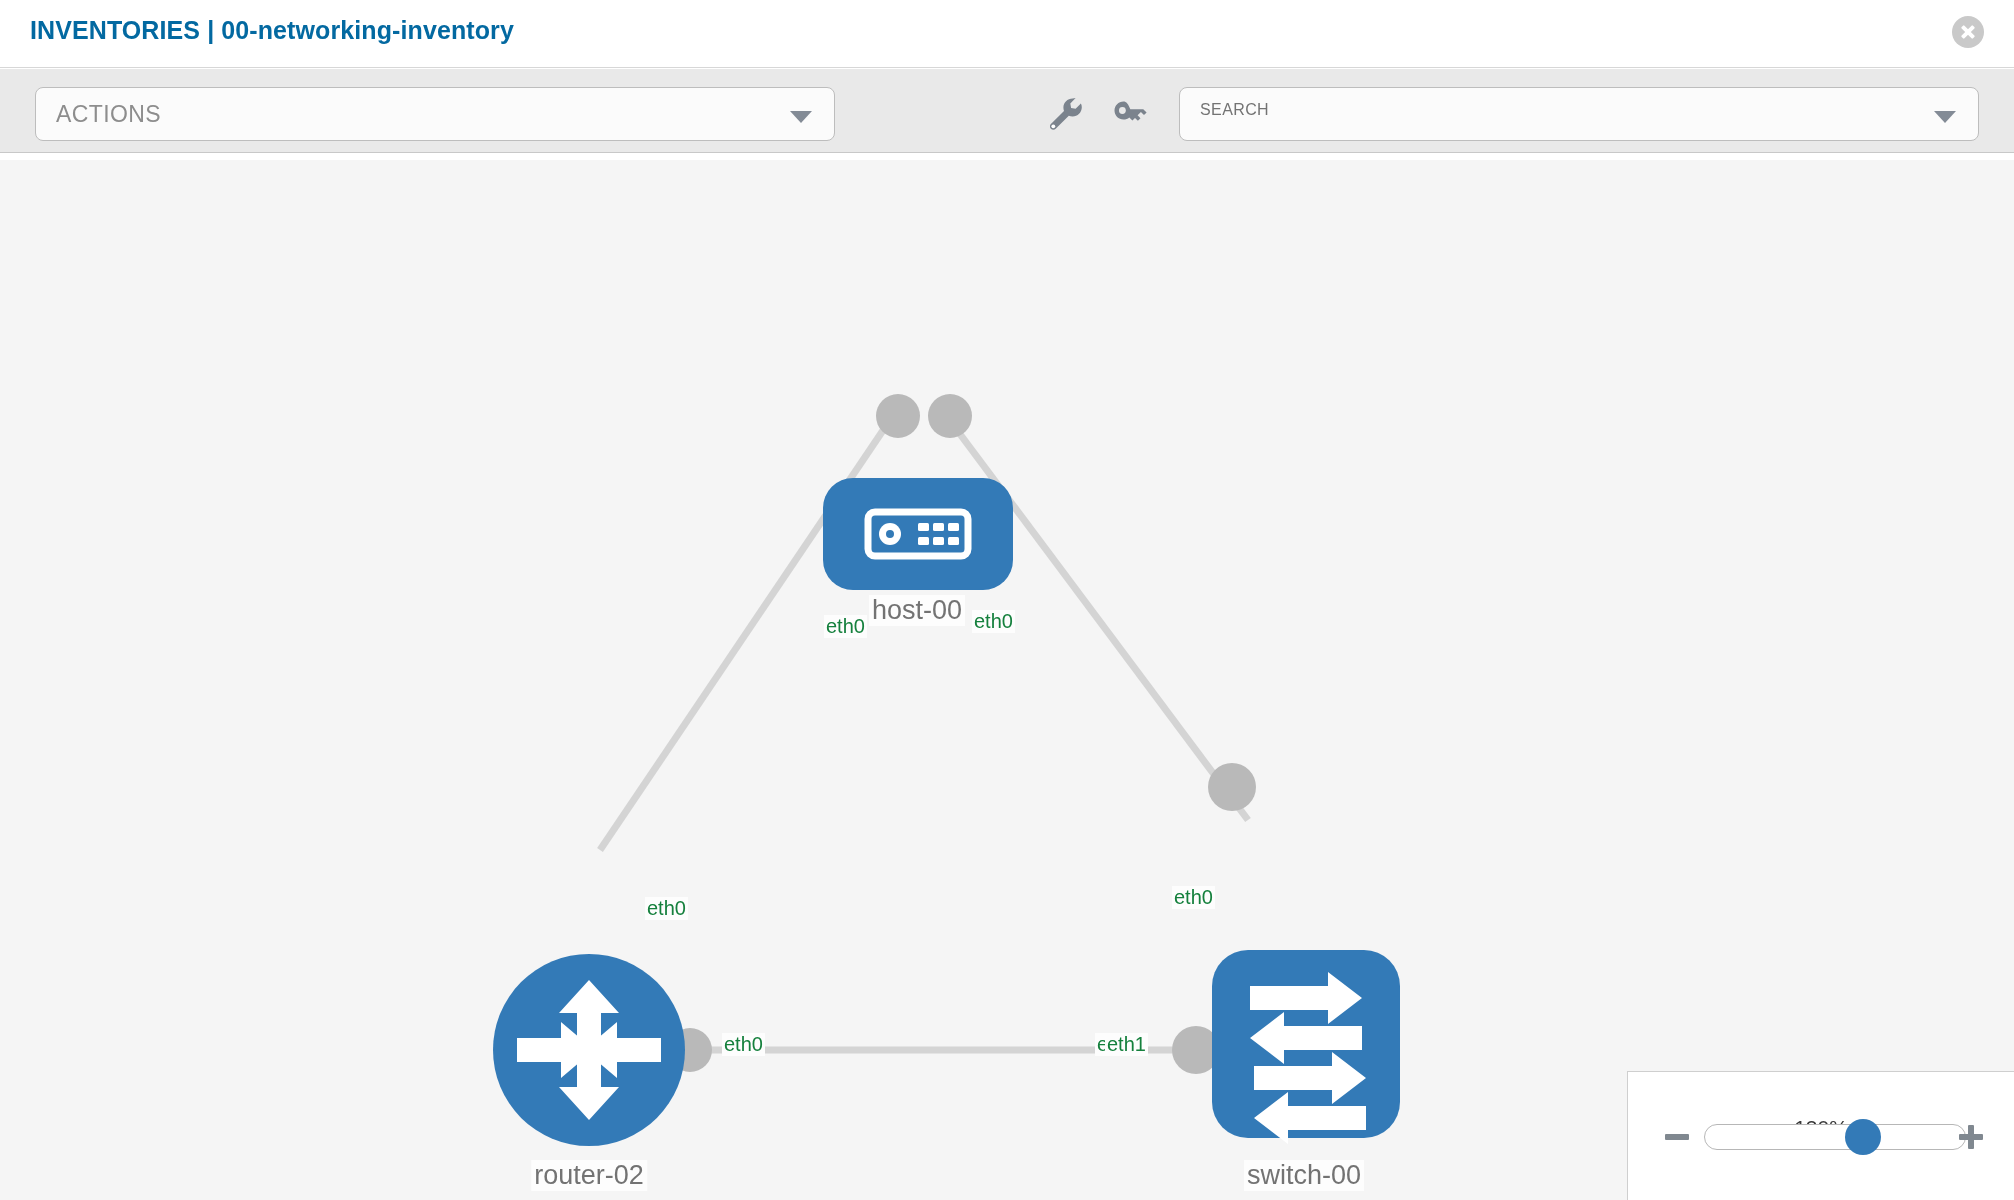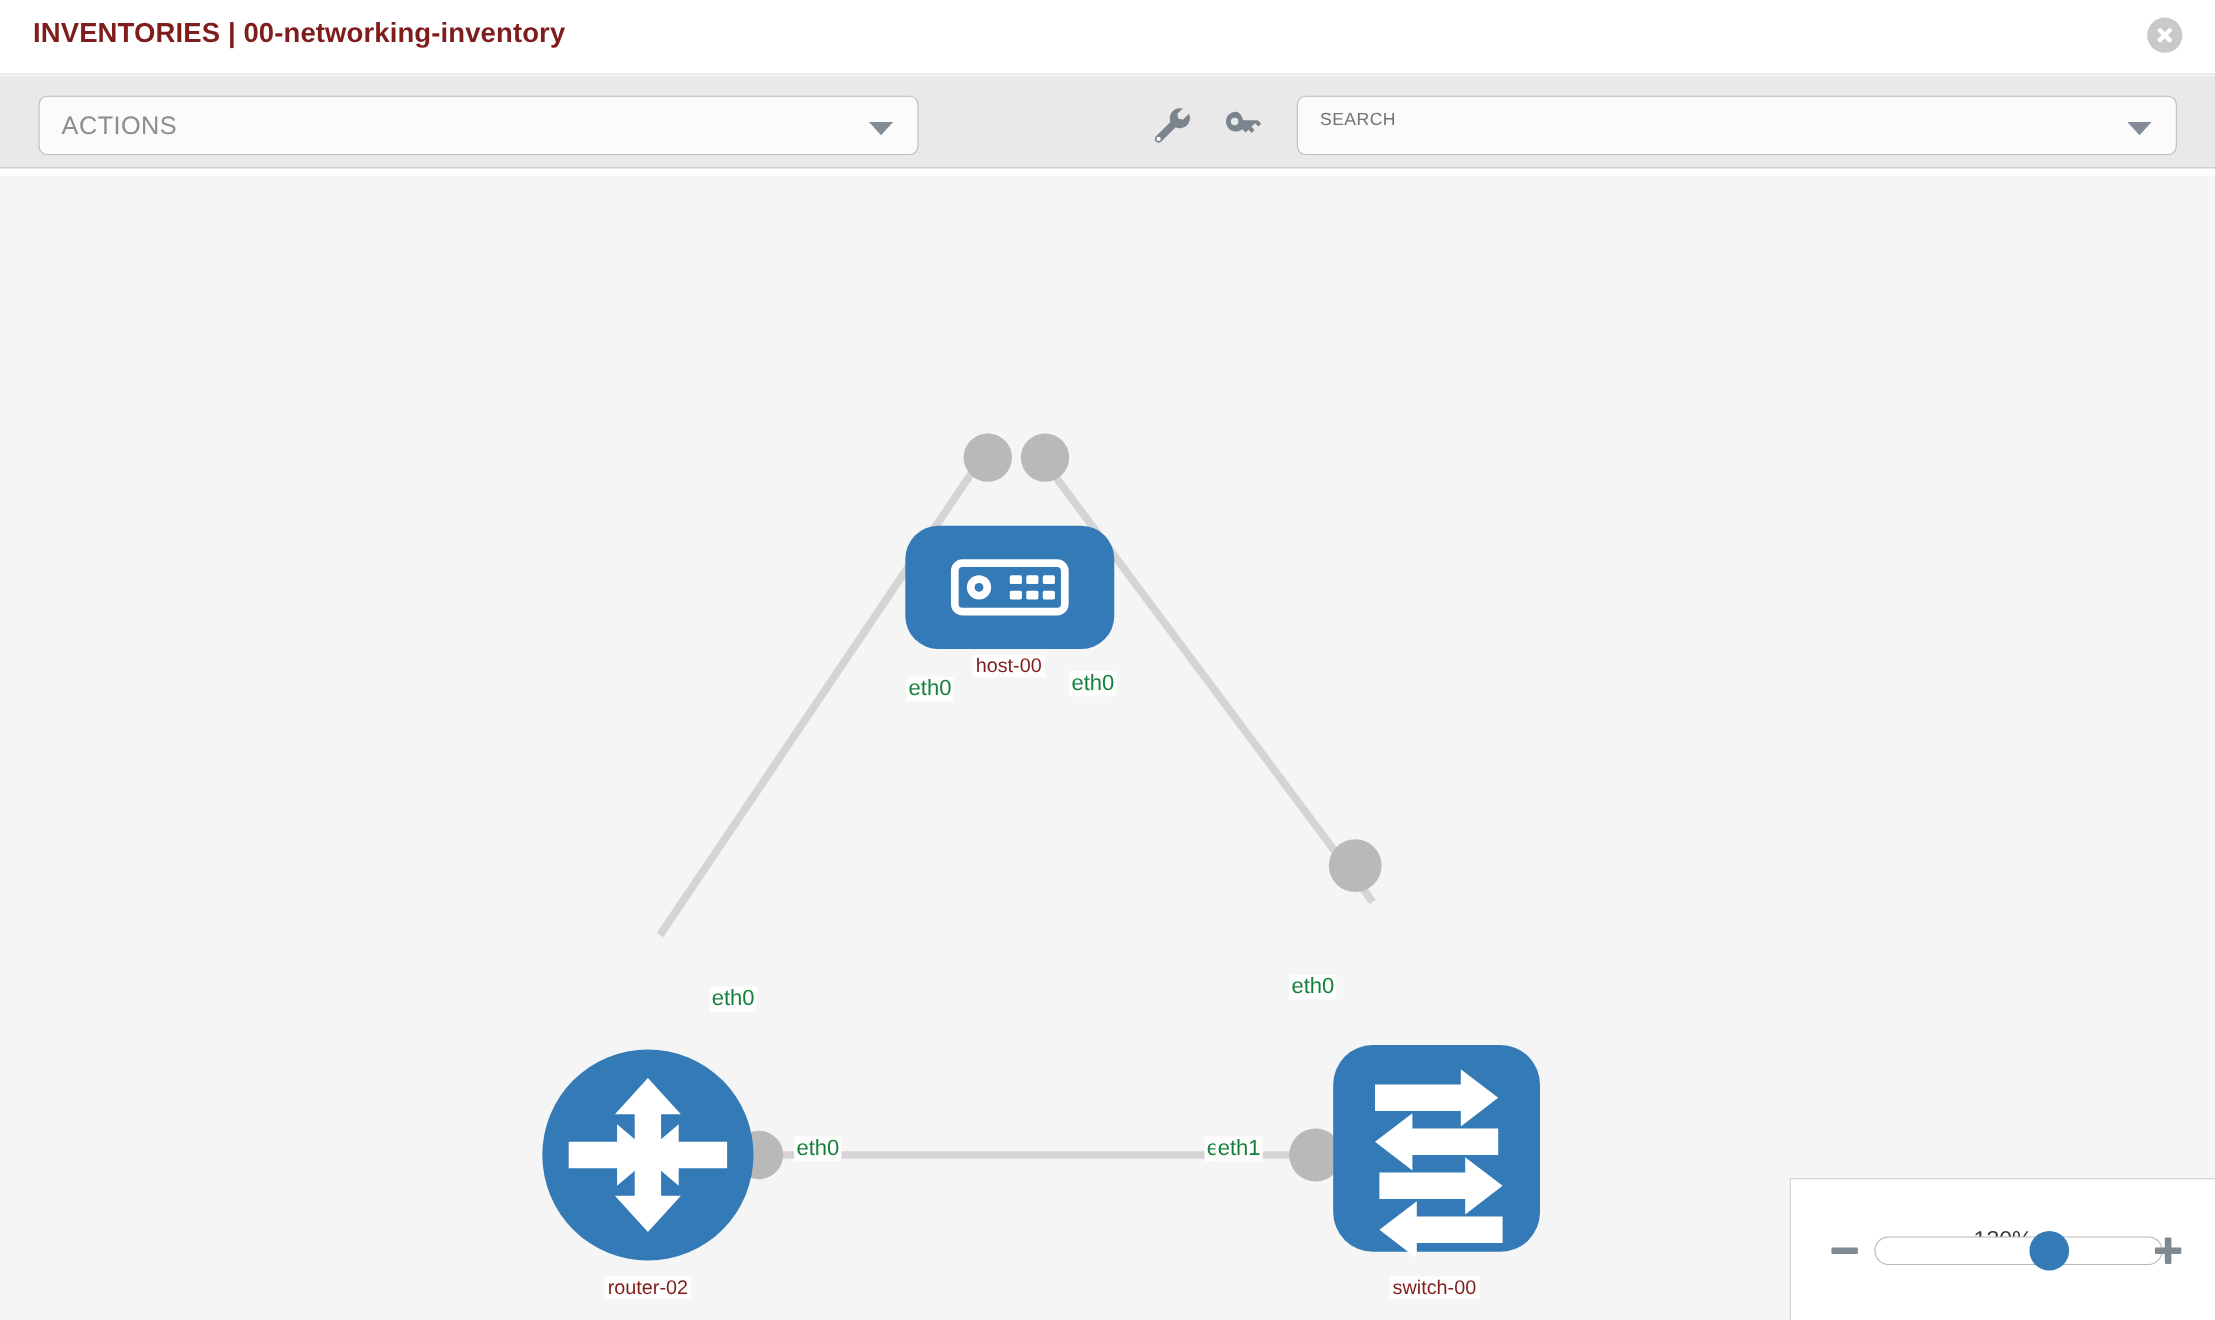--- a/index.html
+++ b/index.html
@@ -15,21 +15,21 @@
 
   
   .header {
     position: absolute; top: 0; left: 0;
     width: 2014px; height: 68px;
     background: #ffffff;
     border-bottom: 1px solid #d7d7d7;
   }
   .header-title {
     position: absolute; left: 30px; top: 16px;
-    font-size: 25px; font-weight: bold; color: #7f1d1d;
+    font-size: 25px; font-weight: bold; color: #0369a1;
     letter-spacing: 0.1px; white-space: nowrap;
   }
   .close-btn {
     position: absolute; right: 30px; top: 16px;
     width: 32px; height: 32px; border-radius: 50%;
     background: #c9c9c9;
     cursor: pointer;
   }
   .close-btn::before, .close-btn::after {
     content: ""; position: absolute;
@@ -91,21 +91,21 @@
   .canvas {
     position: absolute; top: 160px; left: 0;
     width: 2014px; height: 1040px;
     background: #f5f5f5;
     overflow: hidden;
   }
   .topology-svg { position: absolute; left: 0; top: 0; }
 
   .node-label {
     position: absolute;
-    font-size: 18px; color: #7f1d1d;
+    font-size: 27px; color: #737373;
     background: #fdfdfd;
     padding: 0 3px;
     white-space: nowrap;
     transform: translateX(-50%);
   }
   .iface-label {
     position: absolute;
     font-size: 20px; color: #15803d;
     background: #fdfdfd;
     padding: 0 2px;

